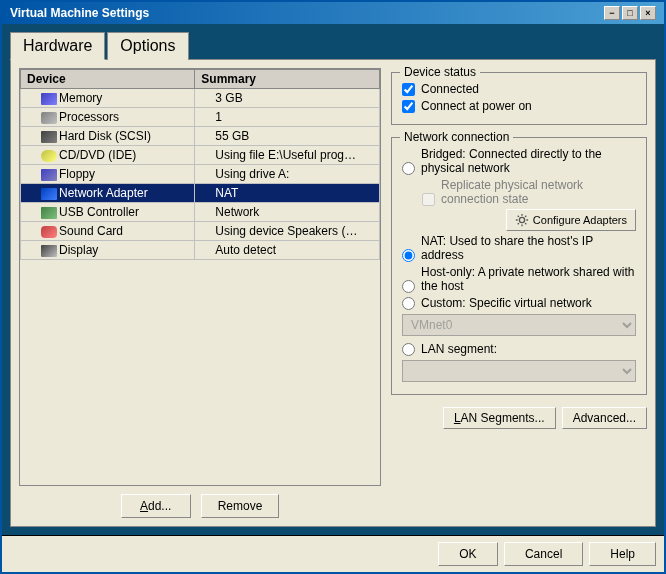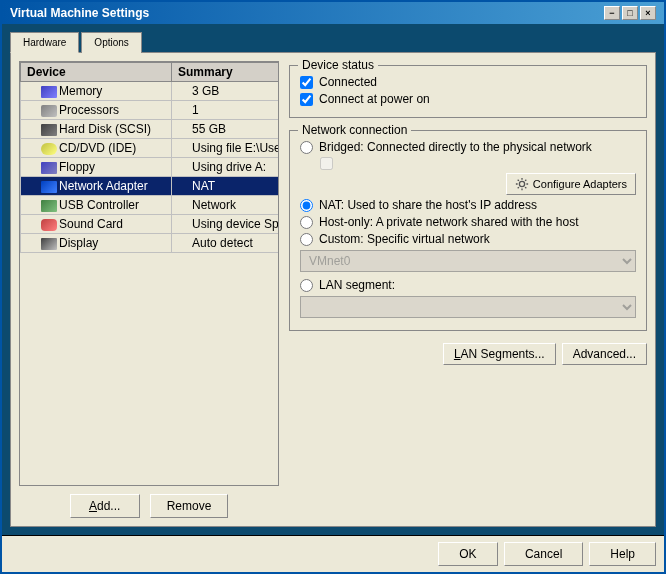--- a/index.html
+++ b/index.html
@@ -55,40 +55,40 @@
       display: flex;
       gap: 2px;
       margin-bottom: -1px;
     }
     .tab {
       padding: 4px 12px;
       background: #ece9d8;
       border: 1px solid #888;
       border-bottom: none;
       cursor: pointer;
-      font-size: 10px;
+      font-size: 16px;
       position: relative;
       z-index: 1;
     }
     .tab.active {
       background: #ece9d8;
       border-bottom: 1px solid #ece9d8;
       z-index: 2;
     }
     .tab-content {
       border: 1px solid #888;
       background: #ece9d8;
       flex: 1;
       padding: 8px;
       display: flex;
       gap: 10px;
     }
     
     .left-panel {
-      width: 260px;
+      width: 362px;
       display: flex;
       flex-direction: column;
     }
     .device-table {
       width: 100%;
       border-collapse: collapse;
       flex: 1;
     }
     .device-table thead tr {
       background: #d4d0c8;
@@ -363,20 +363,21 @@
 
         <div class="group-box">
           <legend>Network connection</legend>
 
           <div class="radio-row">
             <input type="radio" name="netconn" style="">
             <label>Bridged: Connected directly to the physical network</label>
           </div>
           <div class="radio-row indent">
             <input type="checkbox" disabled="" style="">
+            <label class="disabled-text">Replicate physical network connection state</label>
           </div>
           <div class="configure-btn">
             <button>
               <svg class="gear-icon-svg" viewBox="0 0 16 16" fill="none" xmlns="http://www.w3.org/2000/svg">
                 <circle cx="8" cy="8" r="3" stroke="#555" stroke-width="1.5"></circle>
                 <path d="M8 1v2M8 13v2M1 8h2M13 8h2M3.05 3.05l1.41 1.41M11.54 11.54l1.41 1.41M3.05 12.95l1.41-1.41M11.54 4.46l1.41-1.41" stroke="#555" stroke-width="1.5"></path>
               </svg>
               <span>Configure Adapters</span>
             </button>
           </div>

